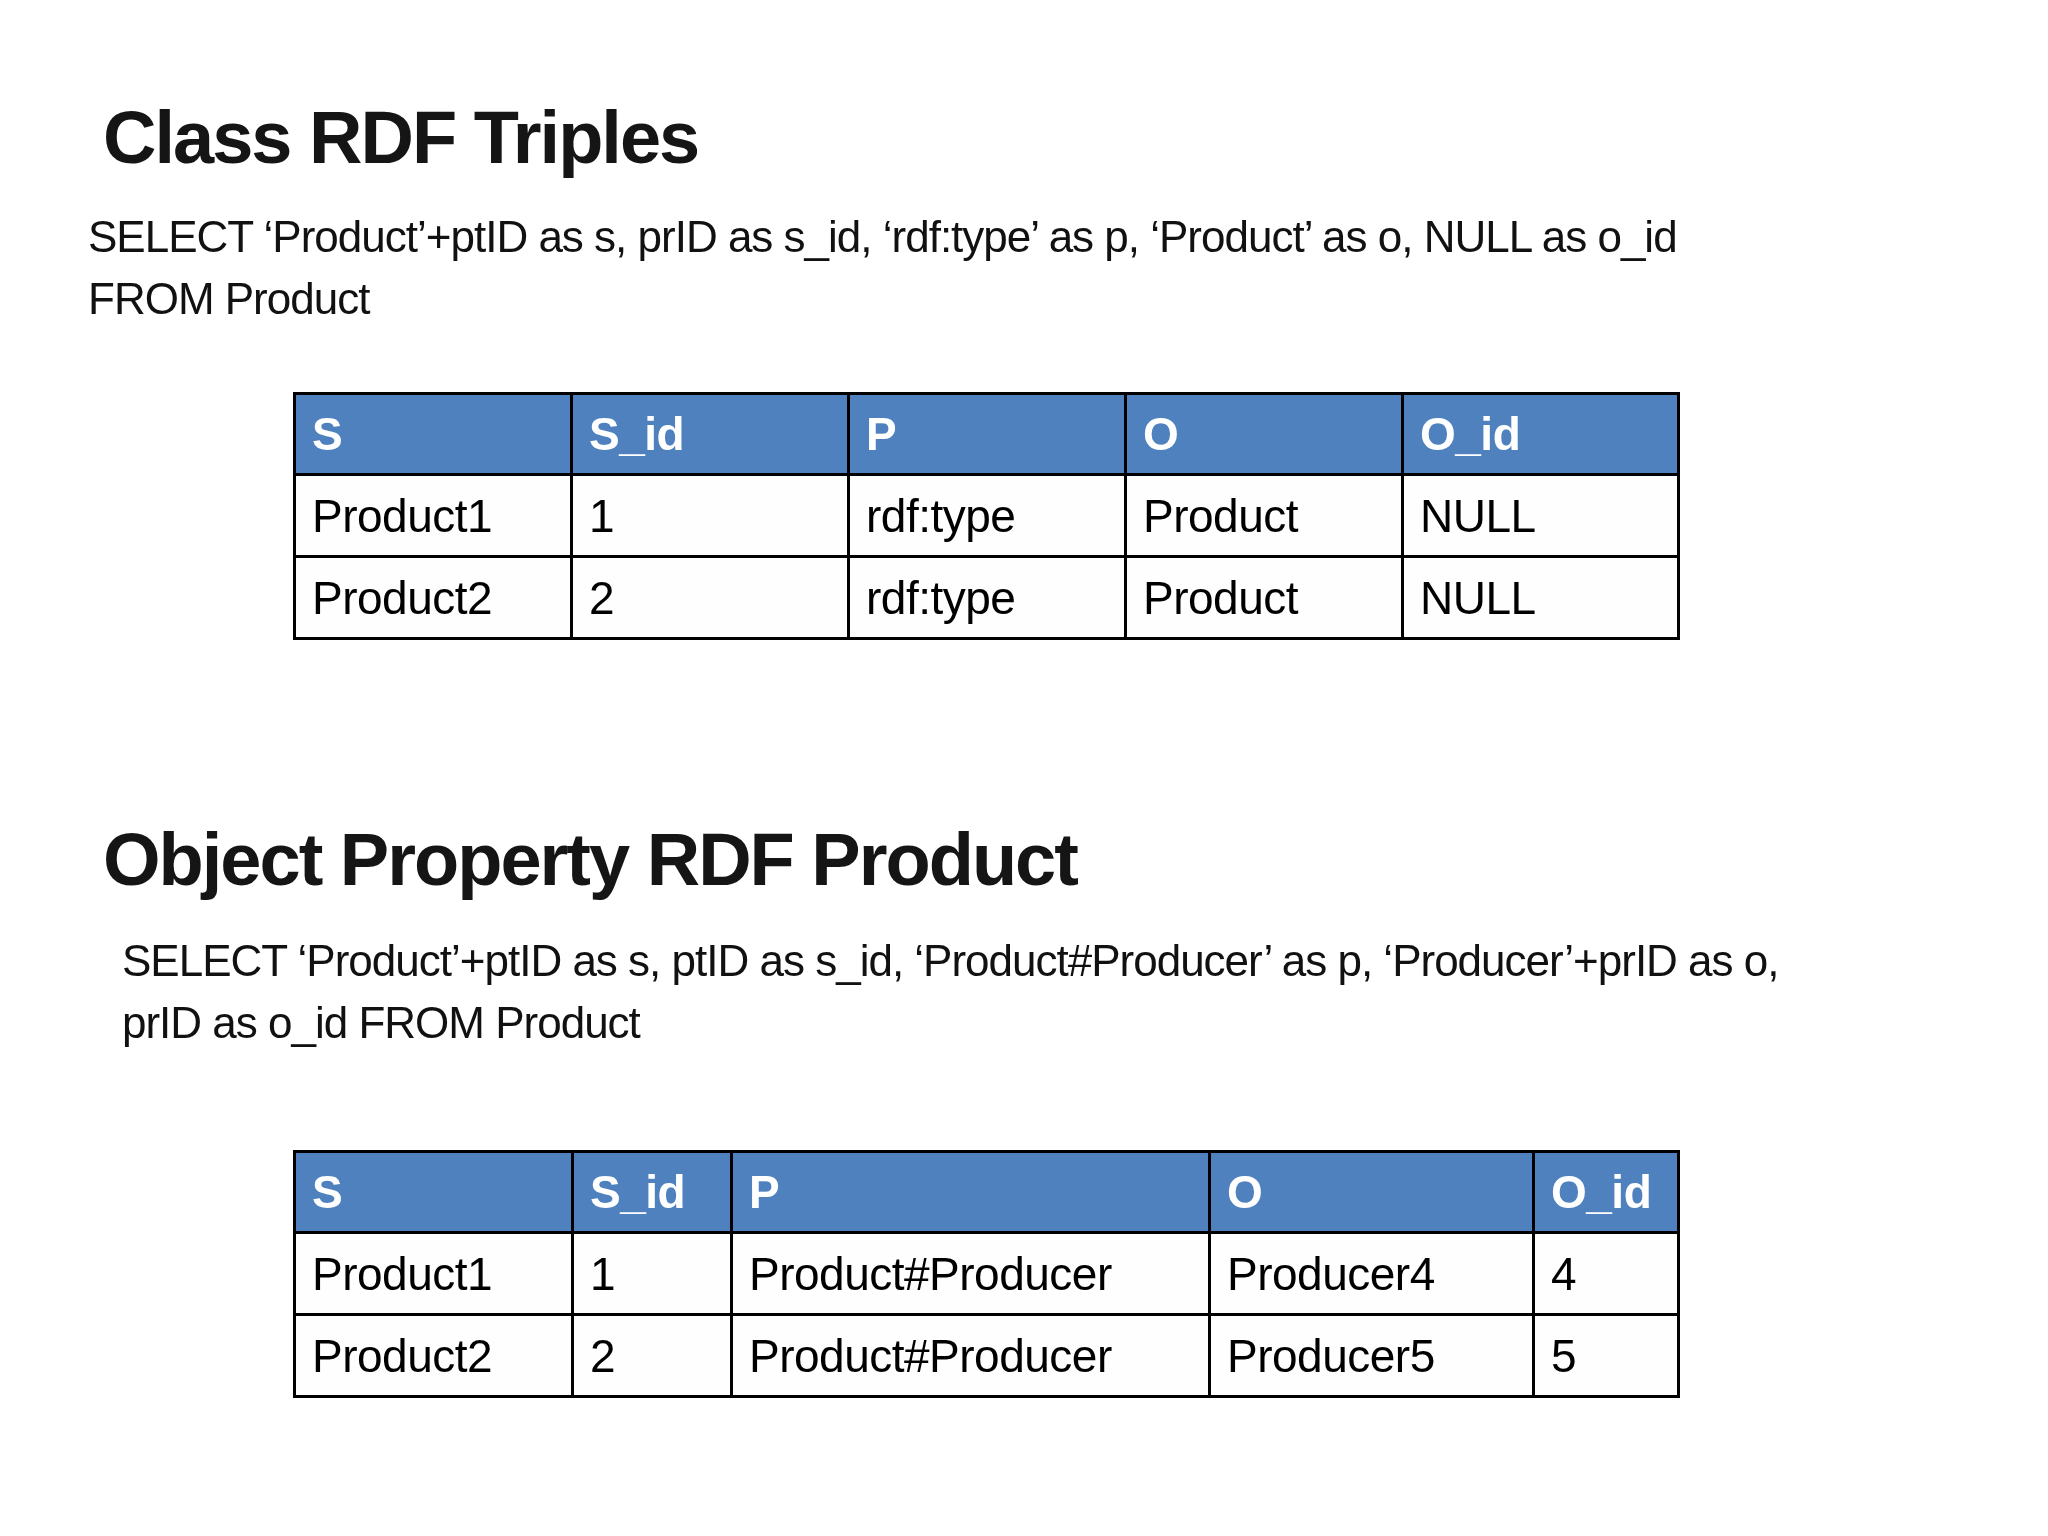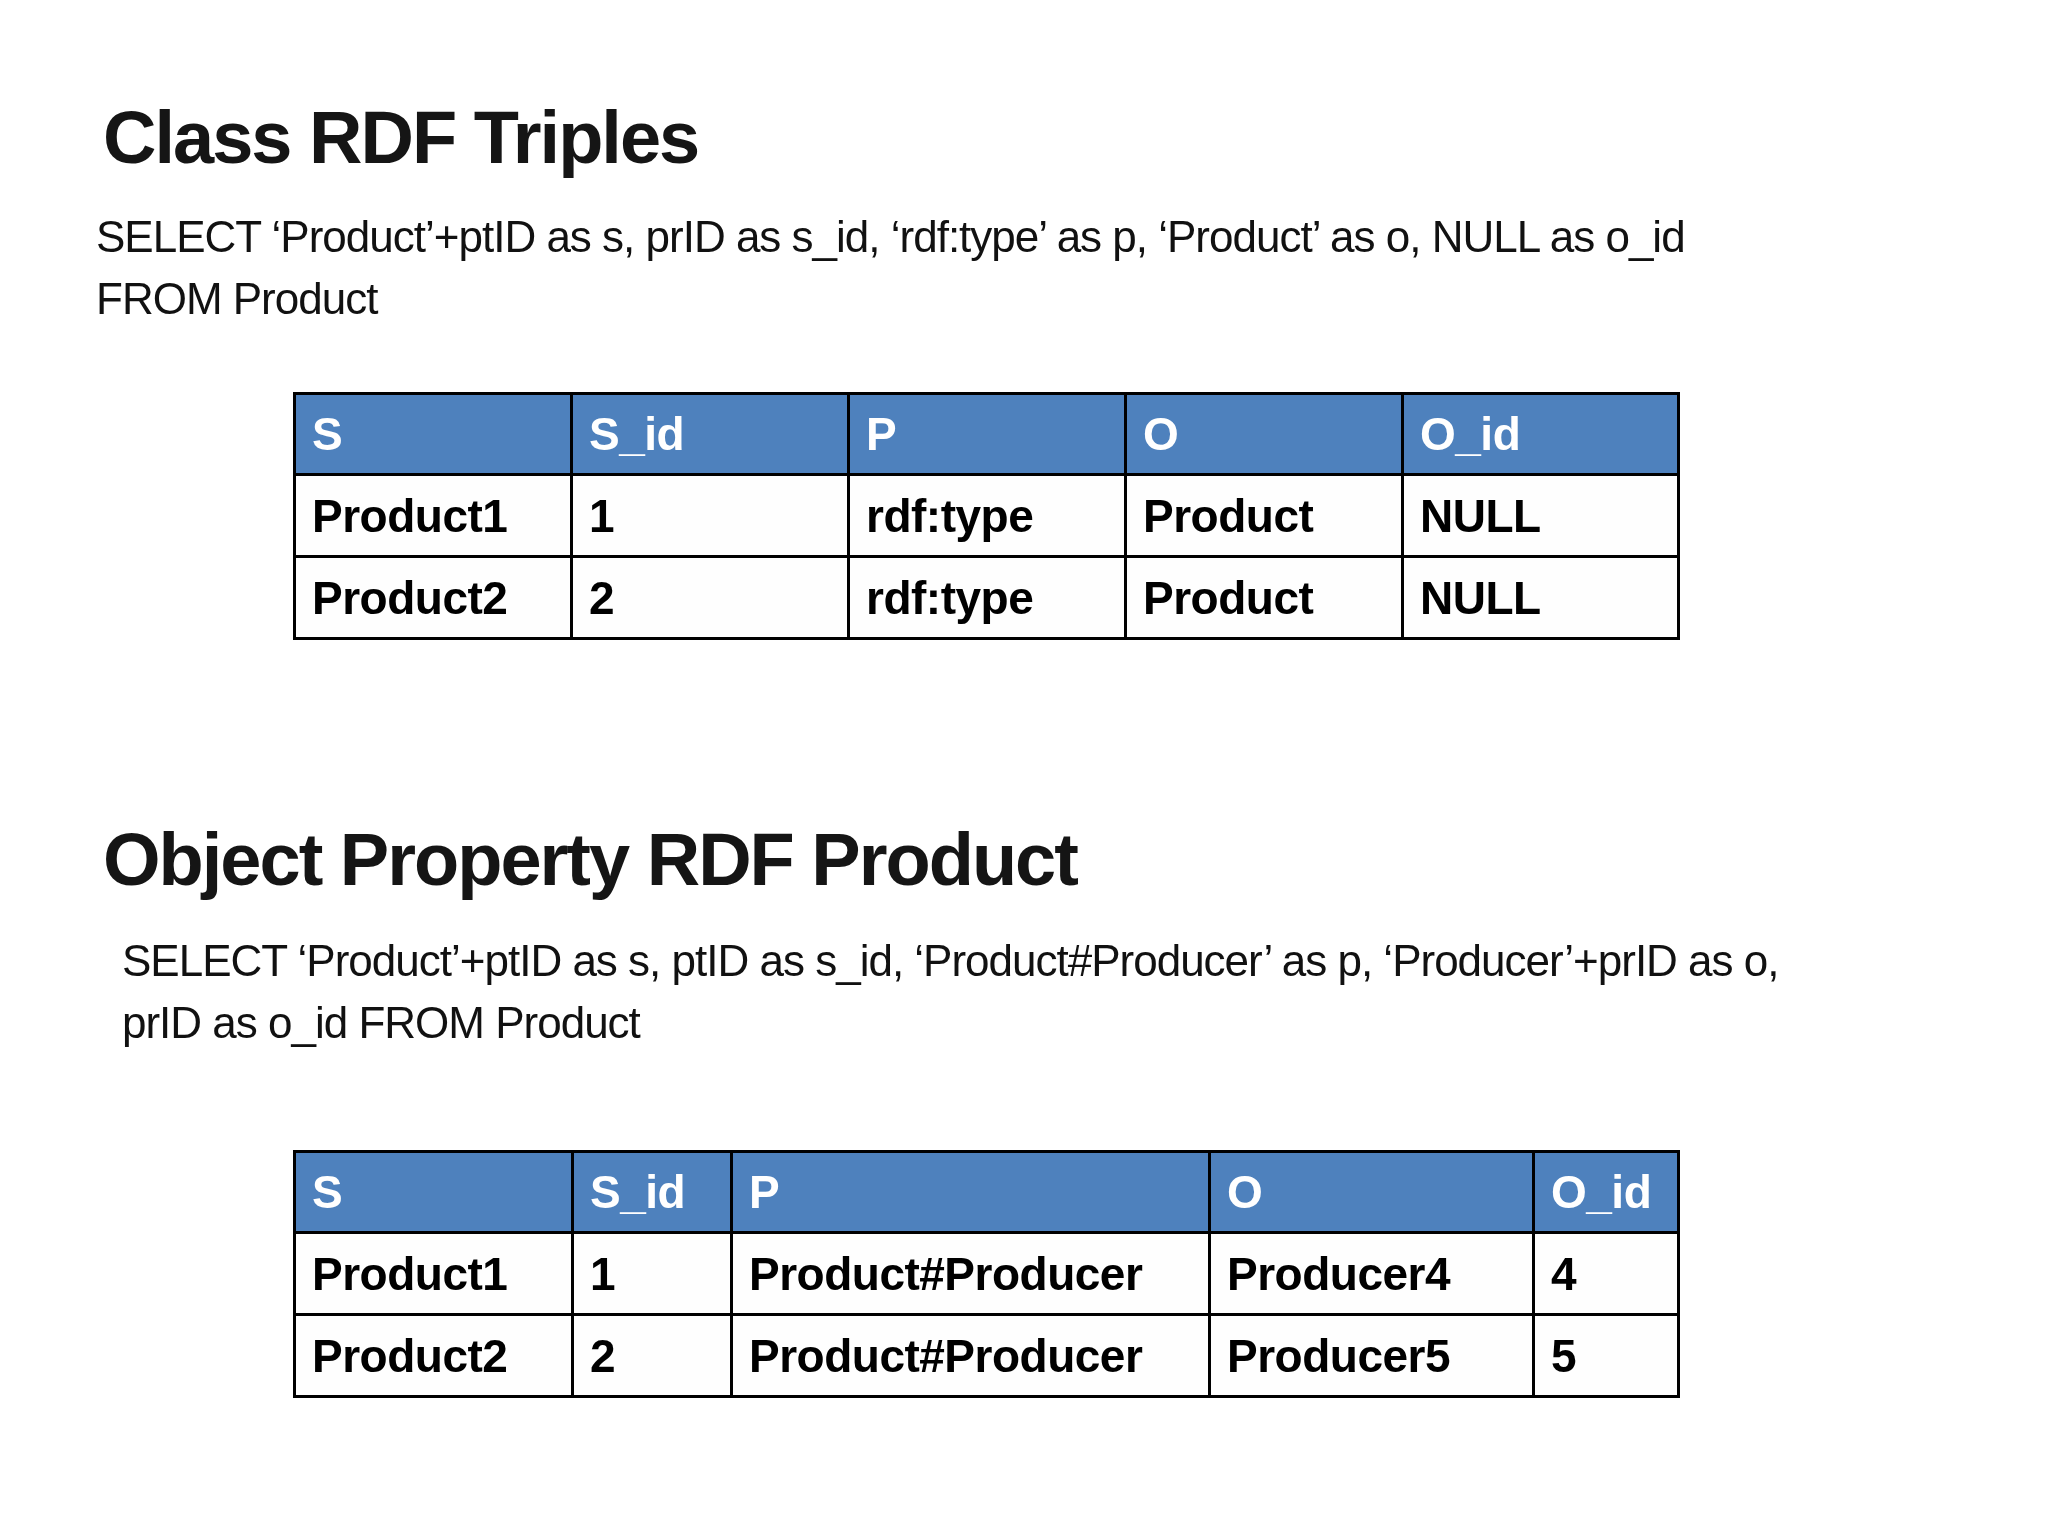--- a/index.html
+++ b/index.html
@@ -29,21 +29,21 @@
   .sql-text {
     position: absolute;
     margin: 0;
     font-size: 44px;
     font-weight: 400;
     letter-spacing: -1px;
     line-height: 62px;
     color: #111111;
     white-space: pre;
   }
-  #sql-1 { left: 96px; top: 206px; }
+  #sql-1 { left: 88px; top: 206px; }
   #sql-2 { left: 122px; top: 930px; }
   table.rdf-table {
     position: absolute;
     border-collapse: collapse;
     table-layout: fixed;
   }
   #table-1 { left: 293px; top: 392px; width: 1384px; }
   #table-2 { left: 293px; top: 1150px; width: 1384px; }
   .rdf-table th, .rdf-table td {
     border: 3px solid #000000;
@@ -54,21 +54,21 @@
     letter-spacing: -0.5px;
     overflow: hidden;
     white-space: nowrap;
   }
   .rdf-table th {
     height: 78px;
     font-weight: 700;
   }
   .rdf-table td {
     height: 79px;
-    font-weight: 700;
+    font-weight: 400;
     color: #000000;
     background: #fefefe;
   }
 </style>
 </head>
 <body>
 
 <div>
 
   <h1 id="title-1" class="section-title">Class RDF Triples</h1>

